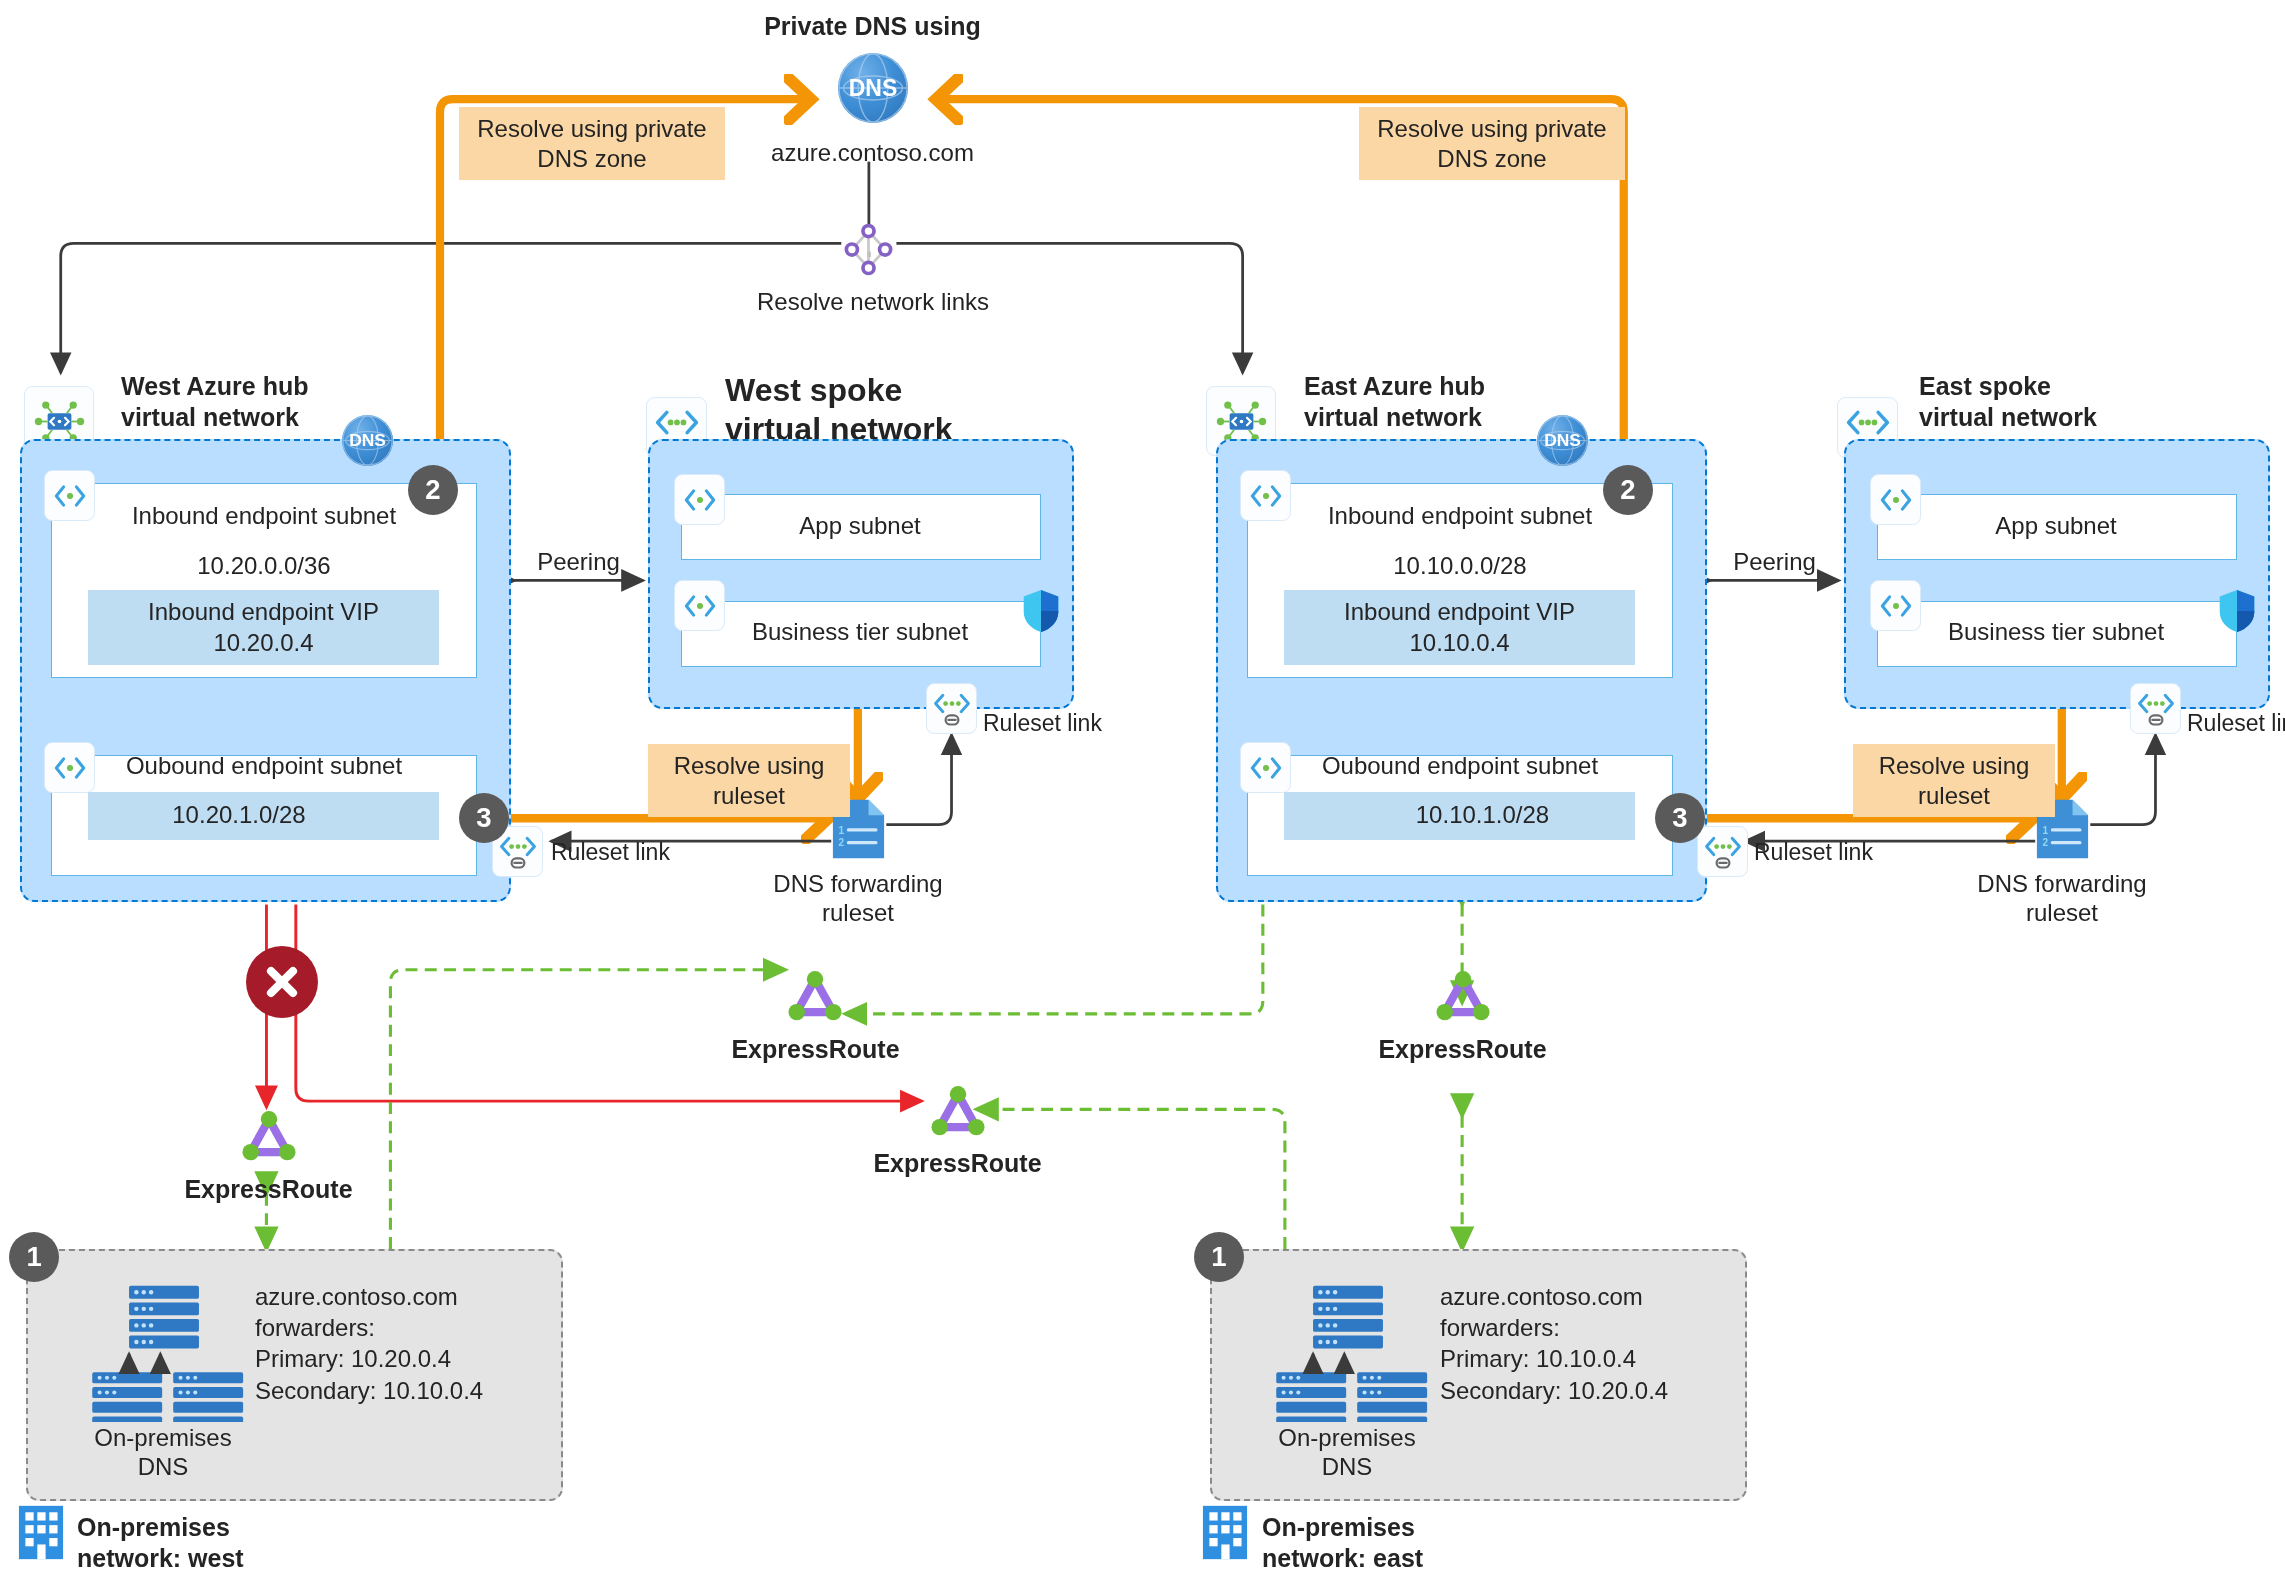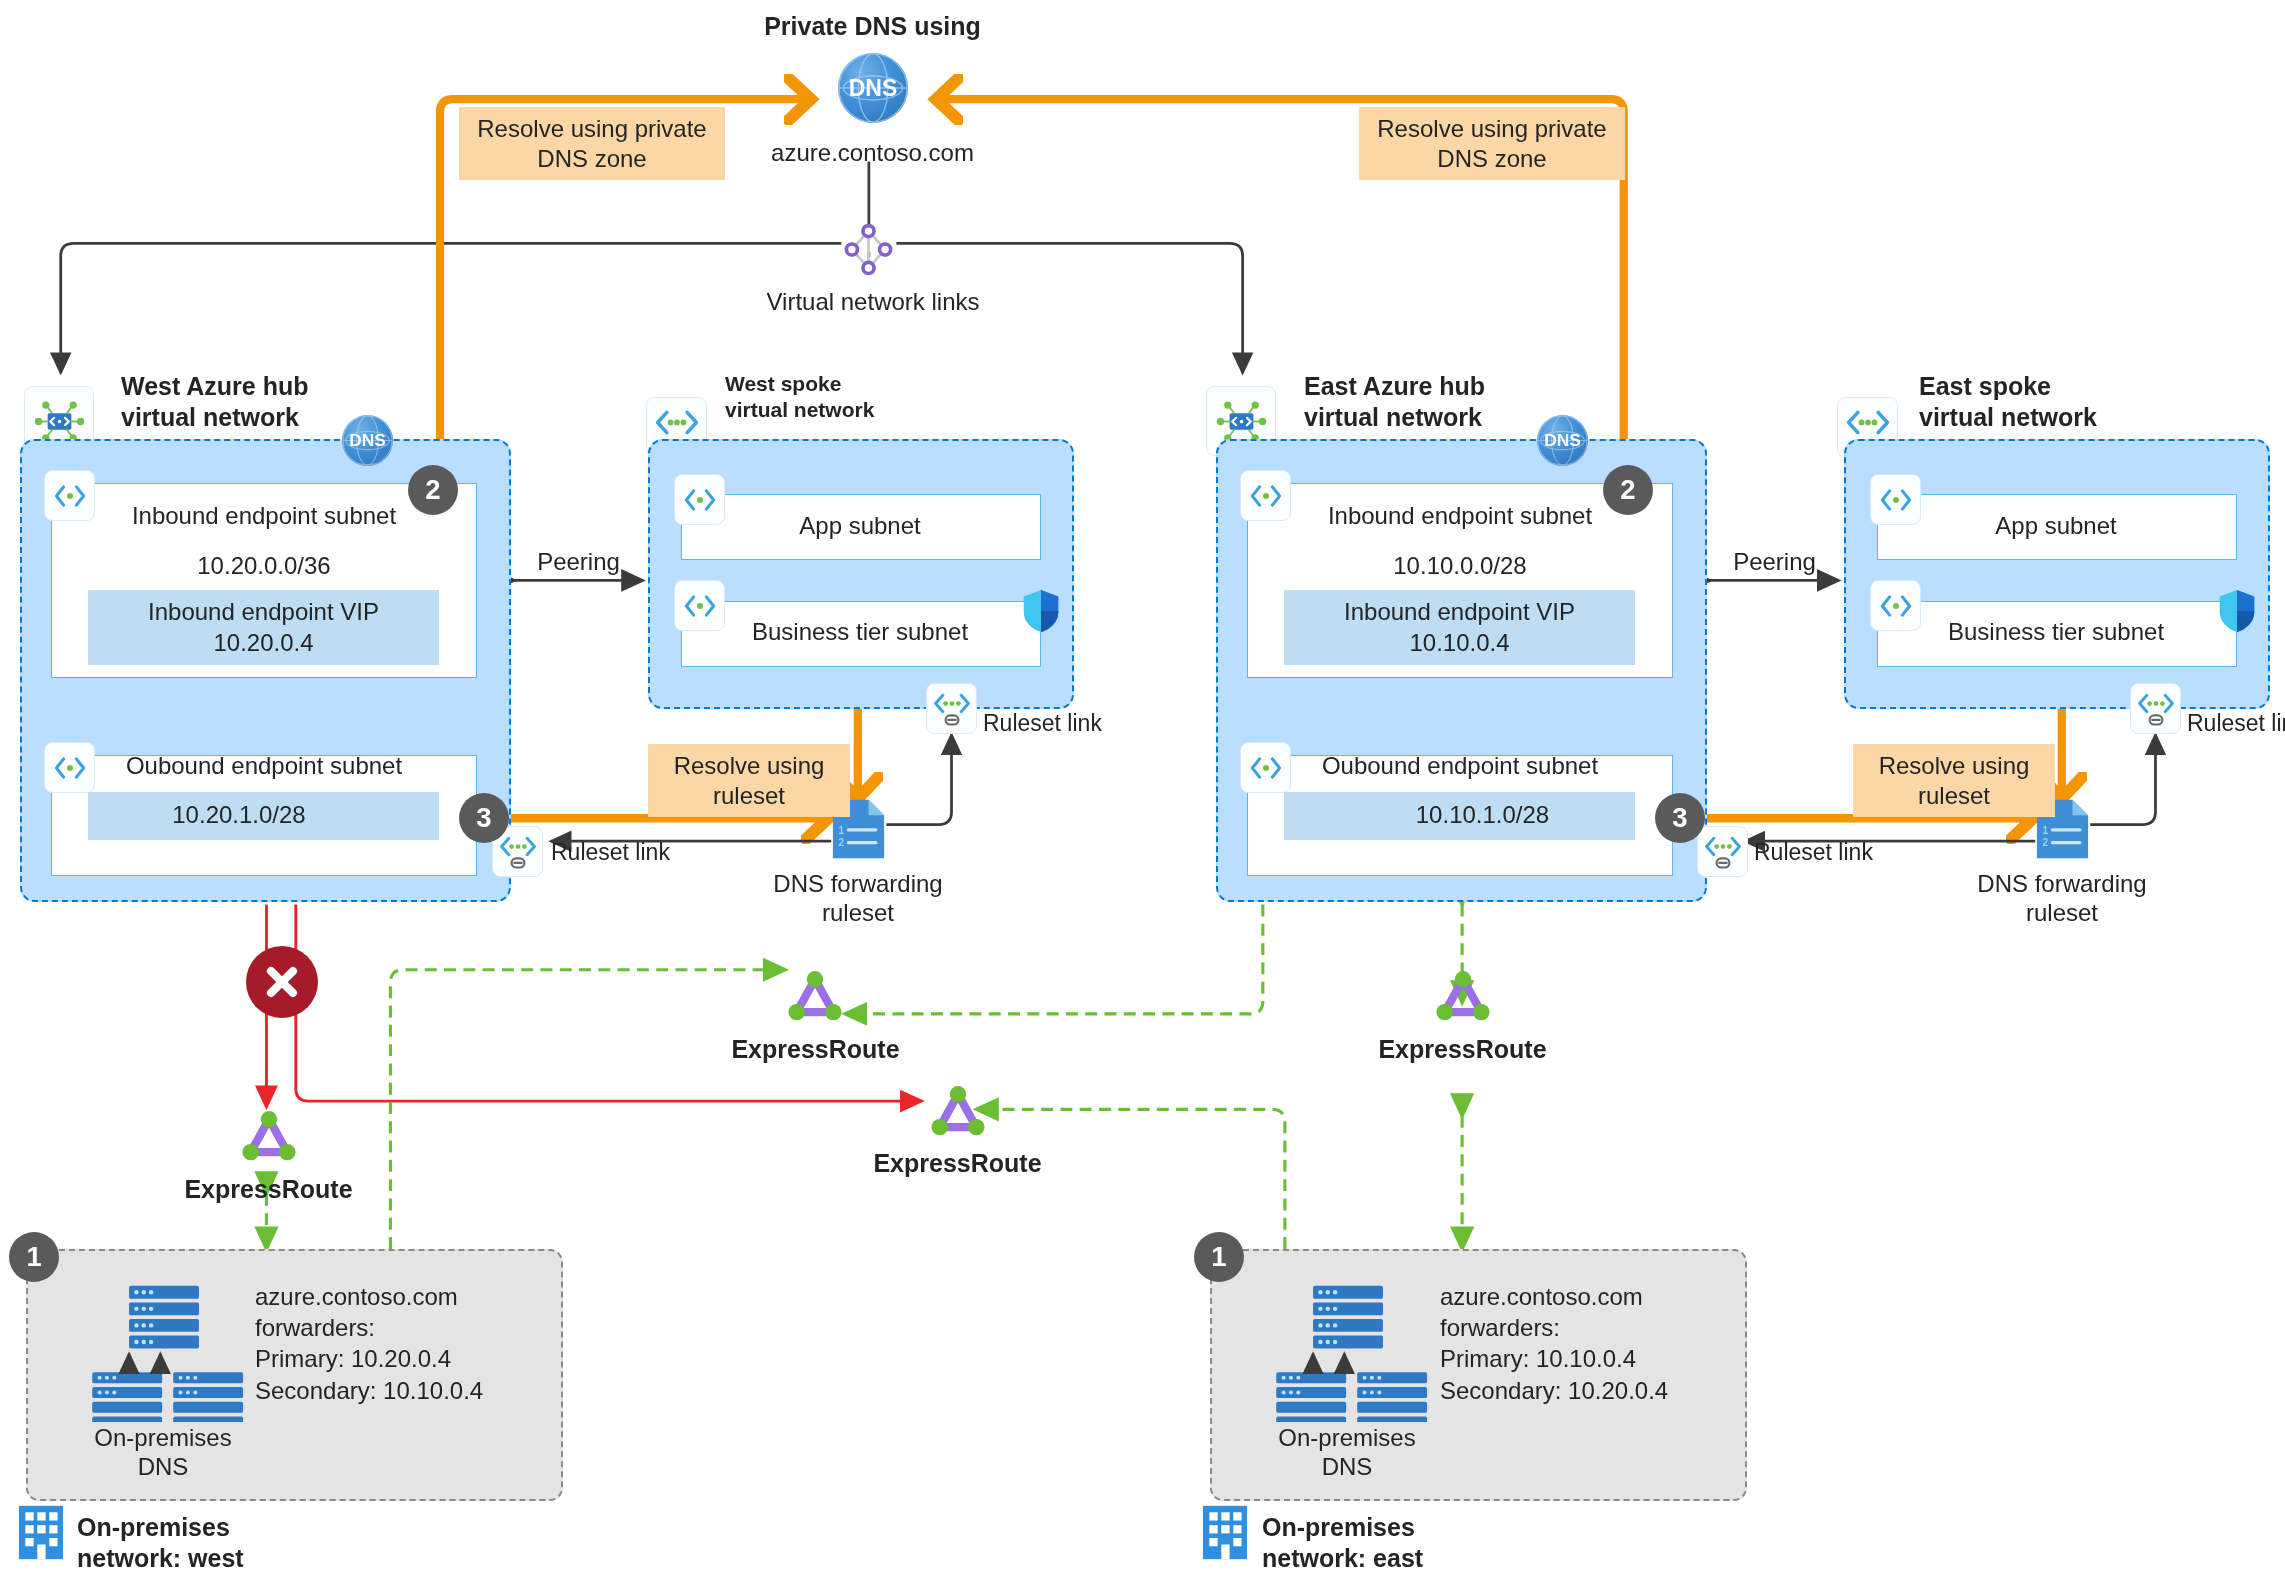--- a/index.html
+++ b/index.html
@@ -167,21 +167,21 @@
         <line x1="32" y1="12" x2="32" y2="52"></line>
       </g>
       <g fill="#fff" stroke="#8661c5" stroke-width="4">
         <circle cx="32" cy="12" r="6"></circle>
           <circle cx="14" cy="32" r="6"></circle>
         <circle cx="50" cy="32" r="6"></circle>
           <circle cx="32" cy="52" r="6"></circle>
       </g>
     </svg>
   </div>
-  <div class="lbl ctr" style="left:694px;top:287px;width:358px;font-size:24px;">Virtual network links</div>
+  <div class="lbl ctr" style="left:694px;top:287px;width:358px;font-size:24px;">Resolve network links</div>
 
   <div class="callout" style="left:459px;top:107px;width:266px;height:73px;font-size:24px;">Resolve using
 private DNS zone</div>
 
   <div class="callout" style="left:1359px;top:107px;width:266px;height:73px;font-size:24px;">Resolve using
 private DNS zone</div>
 
   <div class="callout" style="left:648px;top:744px;width:202px;height:73px;font-size:24px;">Resolve using
 ruleset</div>
 
@@ -266,21 +266,21 @@
           <circle cx="30" cy="17" r="2.6"></circle>
         </g>
       <g stroke="#6a6a6a" stroke-width="2.4" fill="none" stroke-linecap="round">
         <path d="M16,35 a5,5 0 0 1 5,-5 h4 a5,5 0 0 1 0,10 h-4 a5,5 0 0 1 -5,-5"></path>
         <line x1="19" y1="35" x2="27" y2="35"></line>
       </g>
     </svg>
   </div>
   <div class="lbl" style="left:551px;top:838px;font-size:23px;">Ruleset link</div>
 
-  <div class="lbl bold" style="left:725px;top:371px;width:294px;font-size:21px;">West spoke
+  <div class="lbl bold" style="left:725px;top:371px;width:294px;font-size:32px;">West spoke
 virtual network</div>
 
   <div class="azicon" style="left:646px;top:397px;width:61px;height:61px;">
     <svg width="48" height="48" viewBox="0 0 52 52">
       <path d="M15,9 L5,20 L15,31" stroke="#3aa3e0" stroke-width="3.8" fill="none" stroke-linecap="round" stroke-linejoin="round"></path>
       <path d="M37,9 L47,20 L37,31" stroke="#3aa3e0" stroke-width="3.8" fill="none" stroke-linecap="round" stroke-linejoin="round"></path>
       <g fill="#71c04a">
           <circle cx="19" cy="20" r="3.1"></circle>
           <circle cx="26" cy="20" r="3.1"></circle>
           <circle cx="33" cy="20" r="3.1"></circle>

